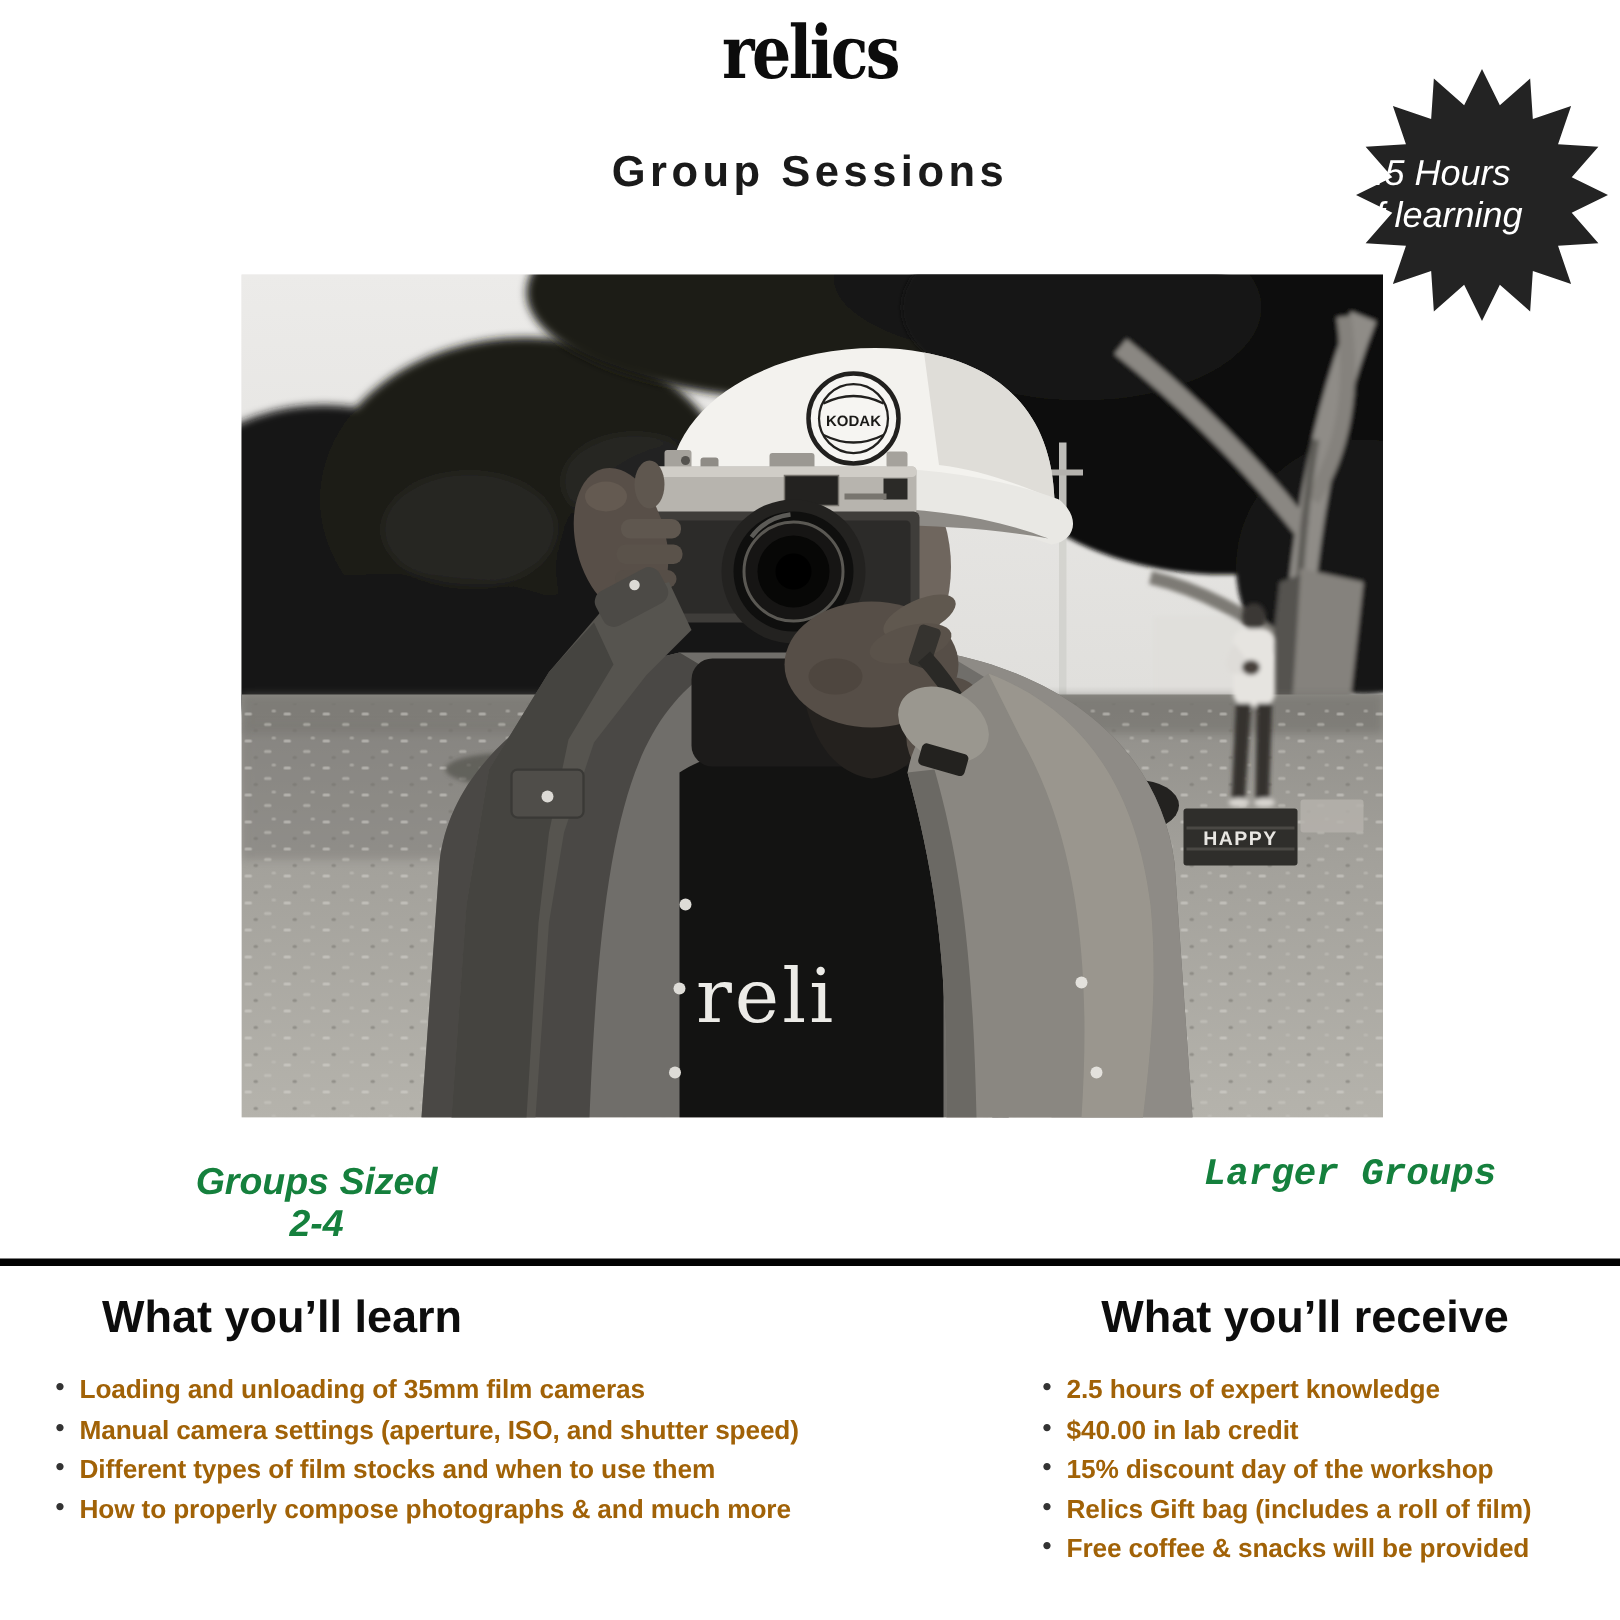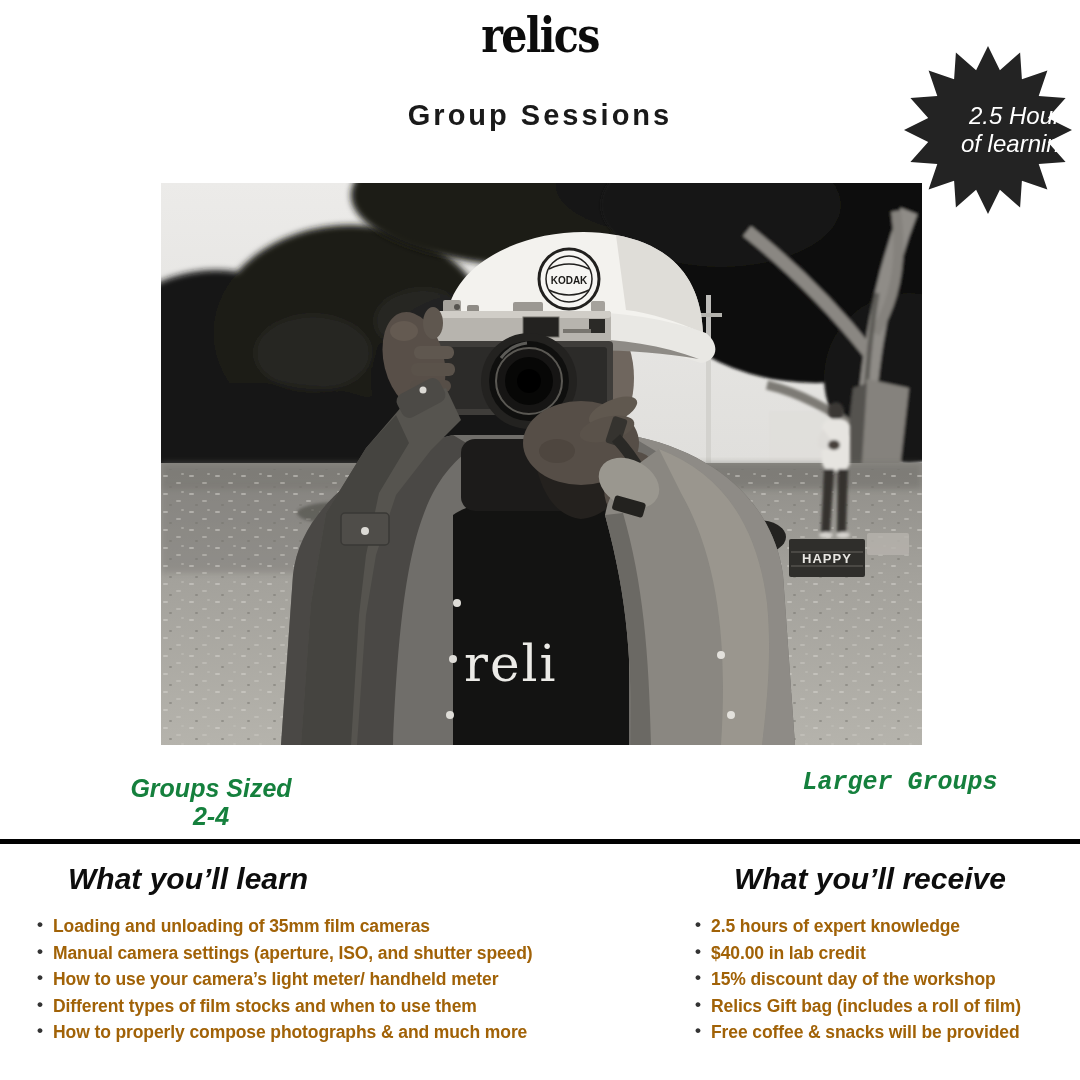--- a/index.html
+++ b/index.html
@@ -17,36 +17,36 @@
   }
   .title {
     left:0; right:0; top:99px; text-align:center;
     font-size:29px; font-weight:700; letter-spacing:3px; color:#1a1a1a;
   }
 
   .badge { left:903px; top:45px; width:170px; height:170px; }
   .badge svg { position:absolute; inset:0; width:100%; height:100%; }
   .badge-text {
     position:absolute; inset:0; display:flex; flex-direction:column;
-    align-items:flex-end; justify-content:center;
+    align-items:flex-start; justify-content:center;
     font-size:24px; font-style:italic; line-height:28px; color:#fff;
   }
 
   .photo {
     left:161px; top:183px; width:761px; height:562px; background:#e9e8e6;
   }
   .photo svg { display:block; width:100%; height:100%; }
 
   .cap { font-size:25px; font-weight:700; font-style:italic; text-align:center; color:#15803d; }
   .cap-left  { left:86px;  top:774px; width:250px; line-height:28px; }
   .cap-right { left:780px; top:766px; width:240px; line-height:33px;font-family:Liberation Mono, monospace; }
 
   .divider { left:0; top:839px; width:1080px; height:5px; background:#020202; }
 
-  .col h2 { font-size:30px; font-weight:700; font-style:italic; color:#0d0d0d; }
+  .col h2 { font-size:30px; font-weight:700; color:#0d0d0d; }
   .col ul { list-style:none; margin-top:17px; }
   .col li {
     position:relative; padding-left:17px;
     font-size:17.5px; font-weight:700; line-height:26.6px;
     letter-spacing:-0.1px; color:#a16207;
   }
   .col li::before {
     content:"•"; position:absolute; left:1px; top:-1px;
     font-size:17px; color:#333;
   }
@@ -285,21 +285,20 @@
   <div>Larger Groups</div>
 </div>
 
 <div class="abs divider"></div>
 
 <section class="abs col col-learn">
   <h2>What you’ll learn</h2>
   <ul>
       <li>Loading and unloading of 35mm film cameras</li>
       <li>Manual camera settings (aperture, ISO, and shutter speed)</li>
-      <li>How to use your camera’s light meter/ handheld meter</li>
       <li>Different types of film stocks and when to use them</li>
       <li>How to properly compose photographs &amp; and much more</li>
     </ul>
 </section>
 
 <section class="abs col col-receive">
   <h2>What you’ll receive</h2>
   <ul>
       <li>2.5 hours of expert knowledge</li>
       <li>$40.00 in lab credit</li>

